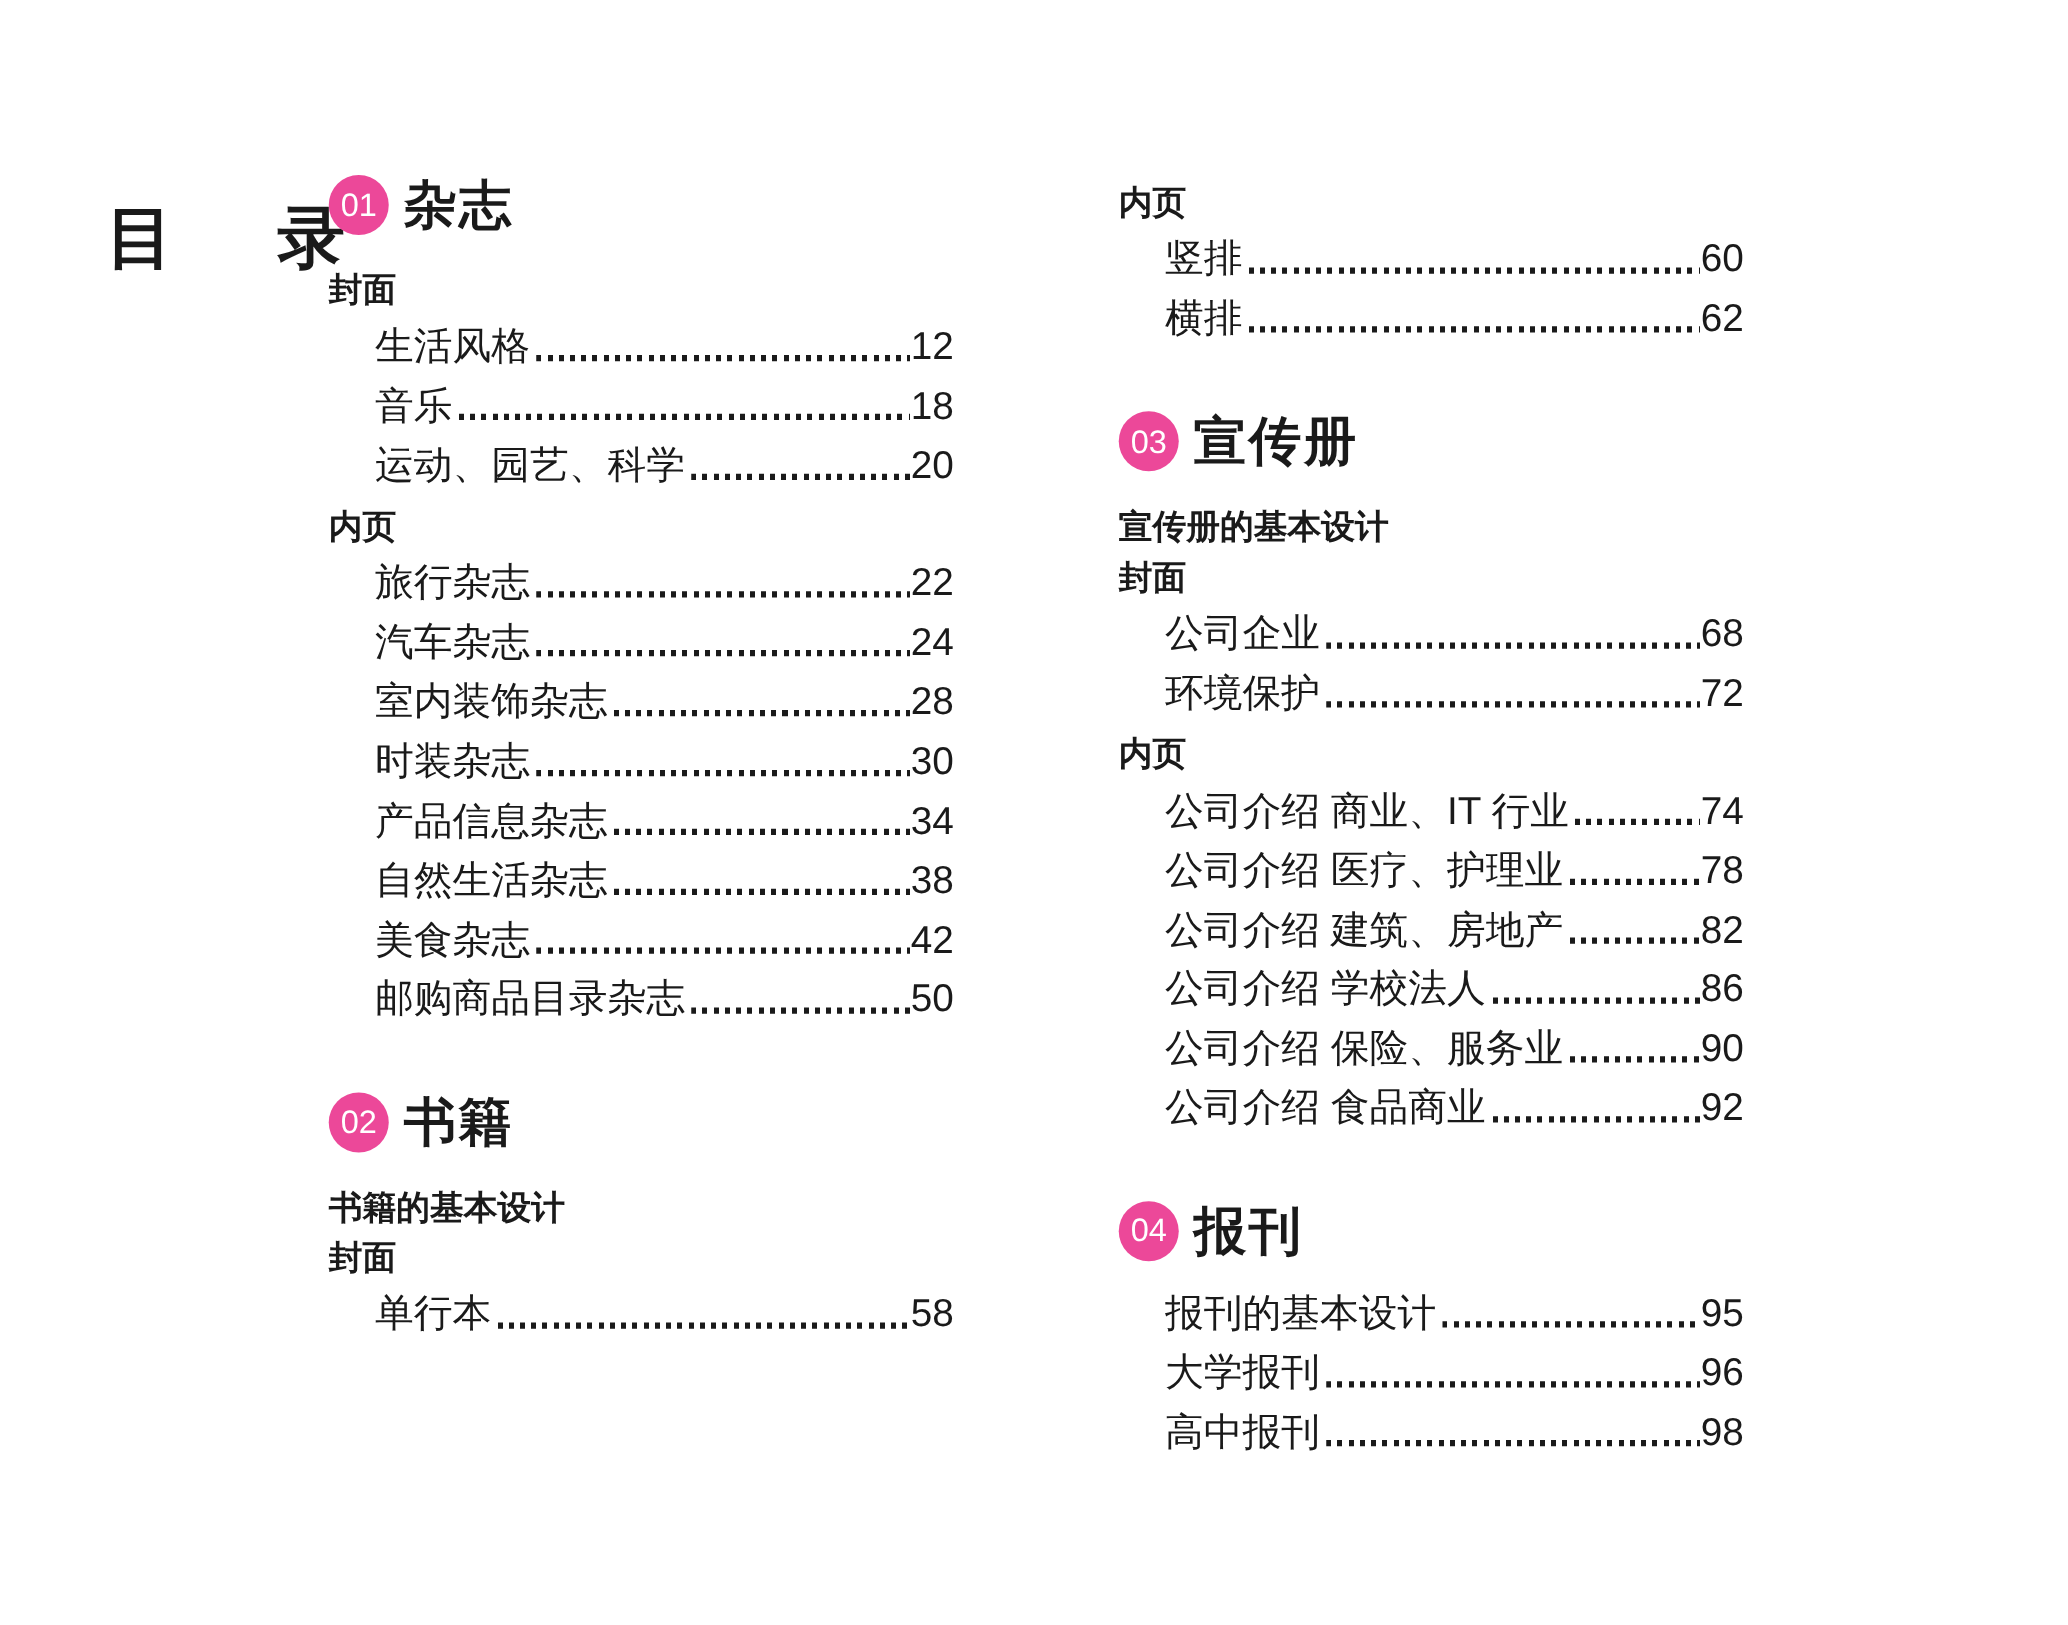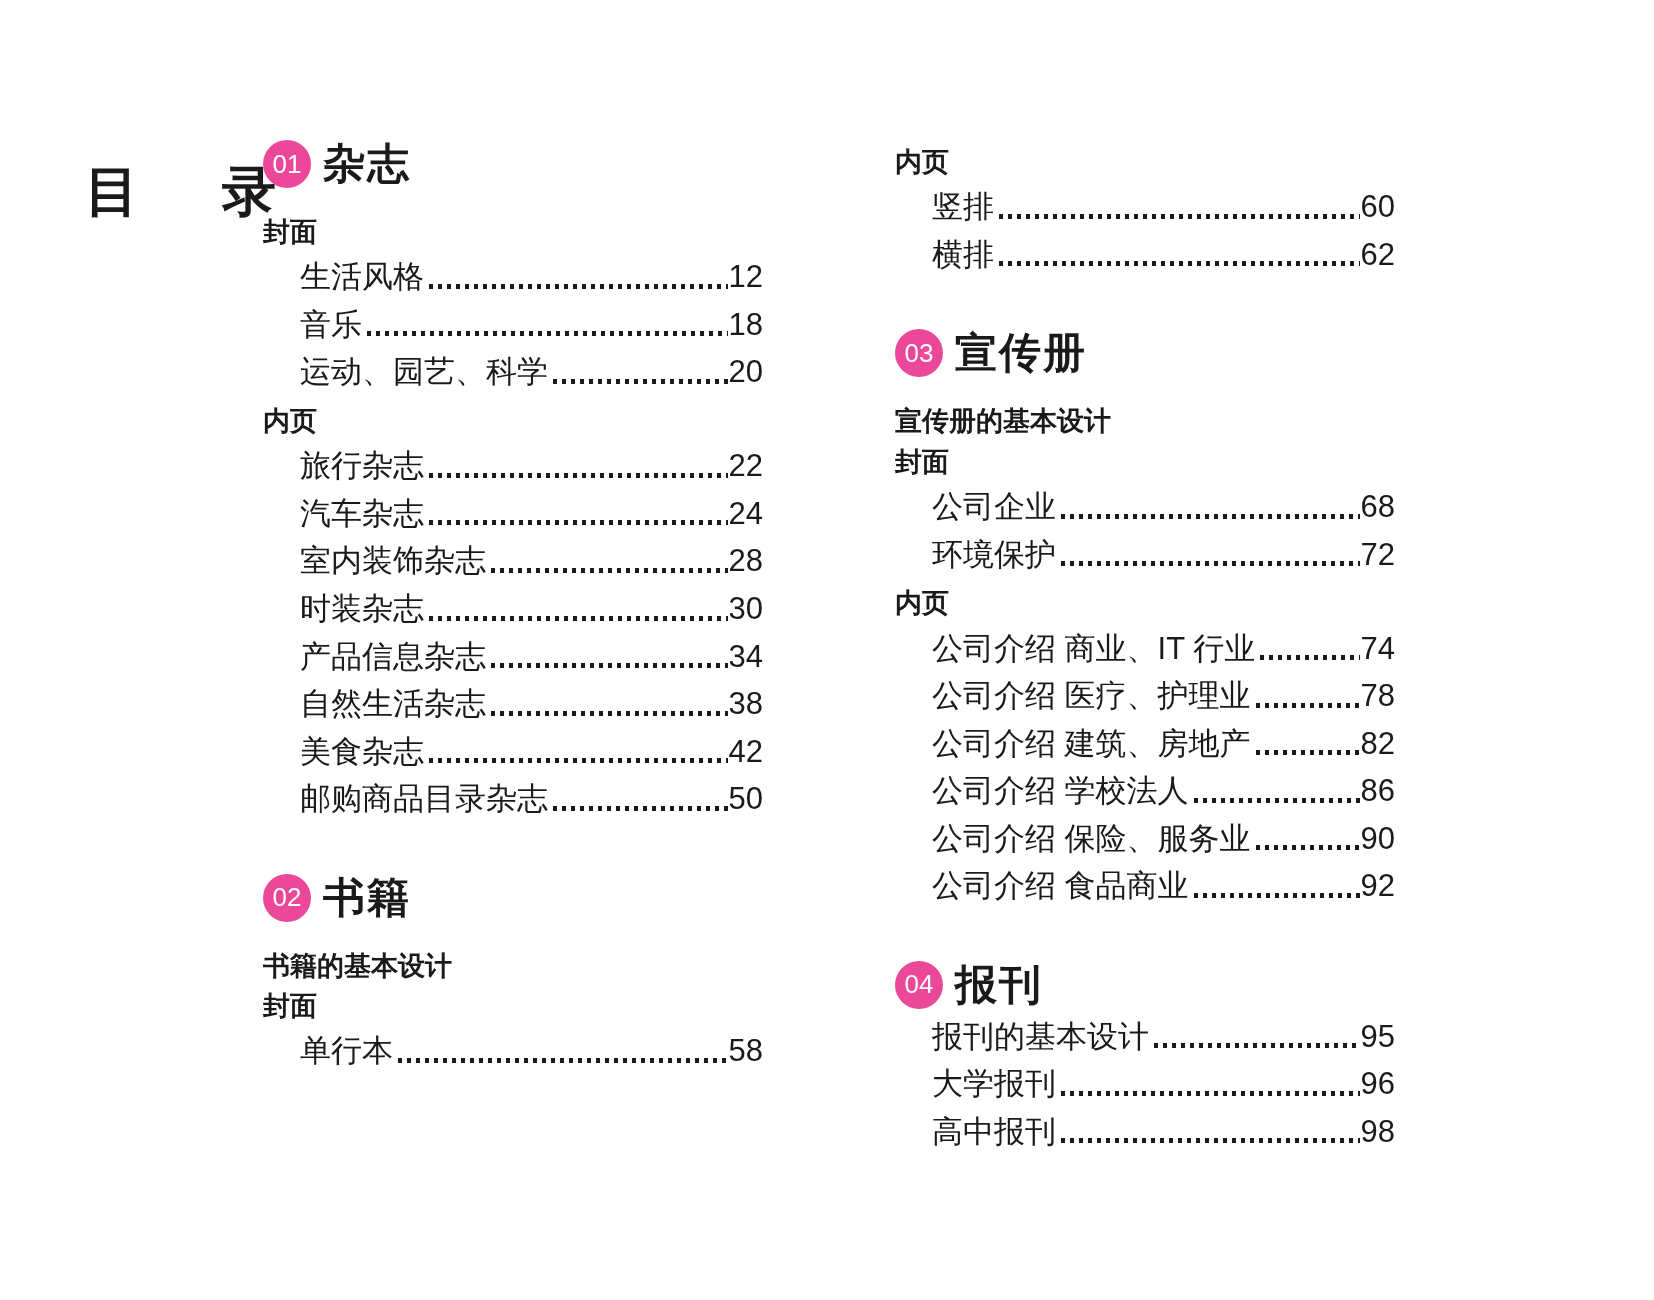--- a/index.html
+++ b/index.html
@@ -75,21 +75,21 @@
 
   .toc-item {
     display: flex;
     align-items: flex-end;
     margin-top: 15px;
     margin-left: 37px;
     font-size: 31px;
     font-weight: 400;
     line-height: 1.05;
   }
-  .chapter-head + .toc-item { margin-top: 12px; text-align: center; }
+  .chapter-head + .toc-item { margin-top: 26px; text-align: center; }
 
   .toc-label { white-space: nowrap; }
   .toc-dots {
     flex: 1 1 auto;
     height: 5px;
     margin: 0 0 5px 5px;
     background-image: repeating-linear-gradient(to right, #1a1a1a 0 4px, transparent 4px 9px);
     background-repeat: repeat-x;
   }
   .toc-page {

